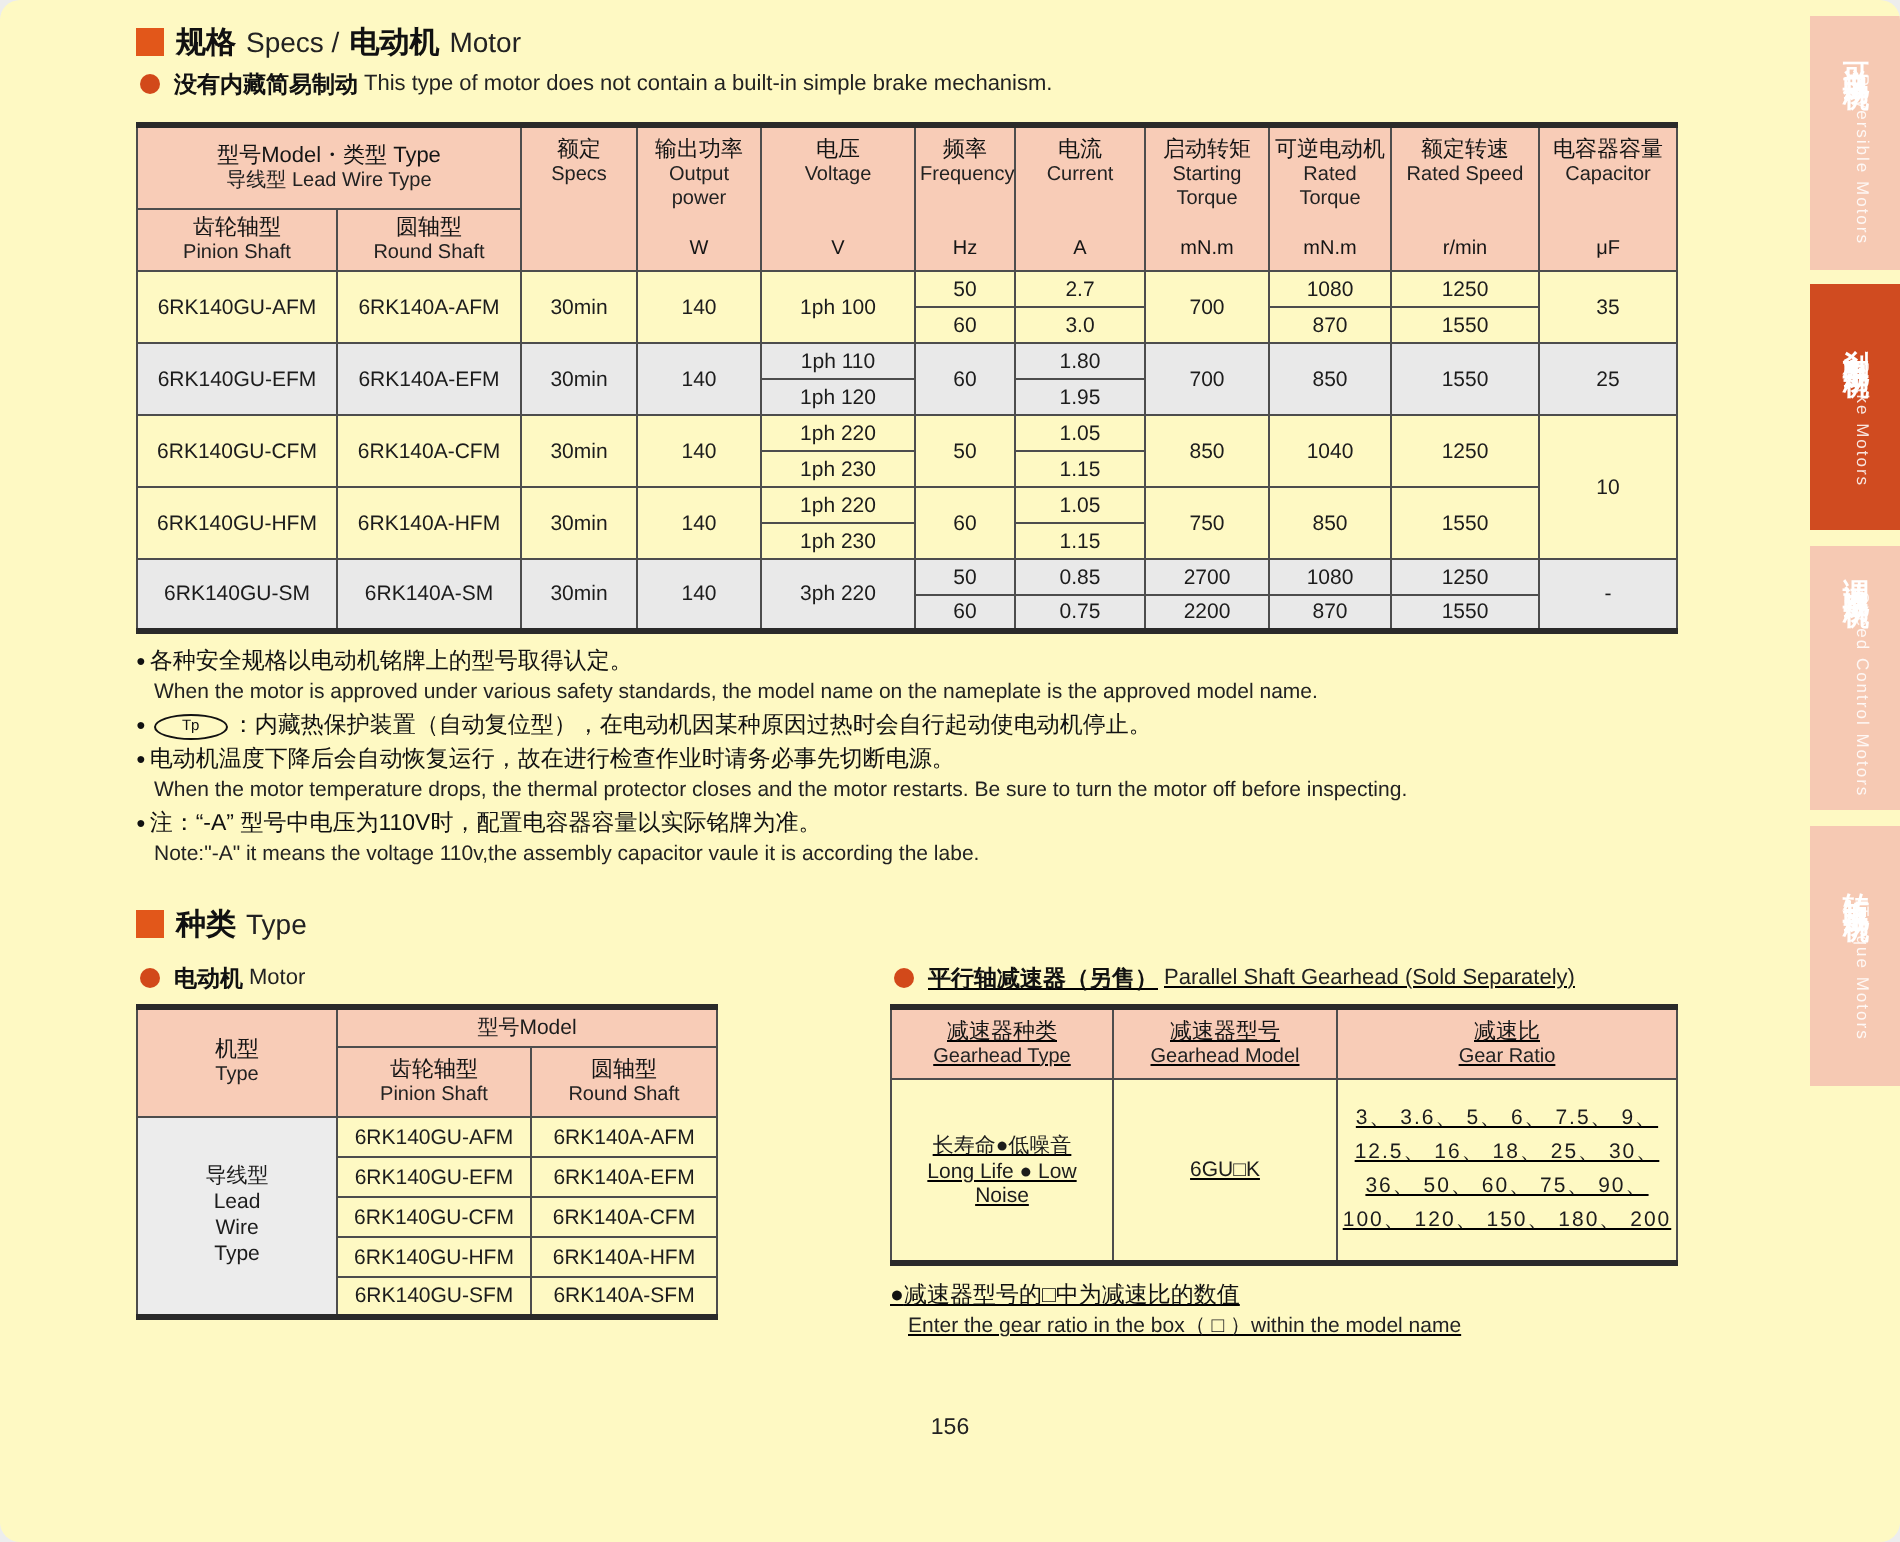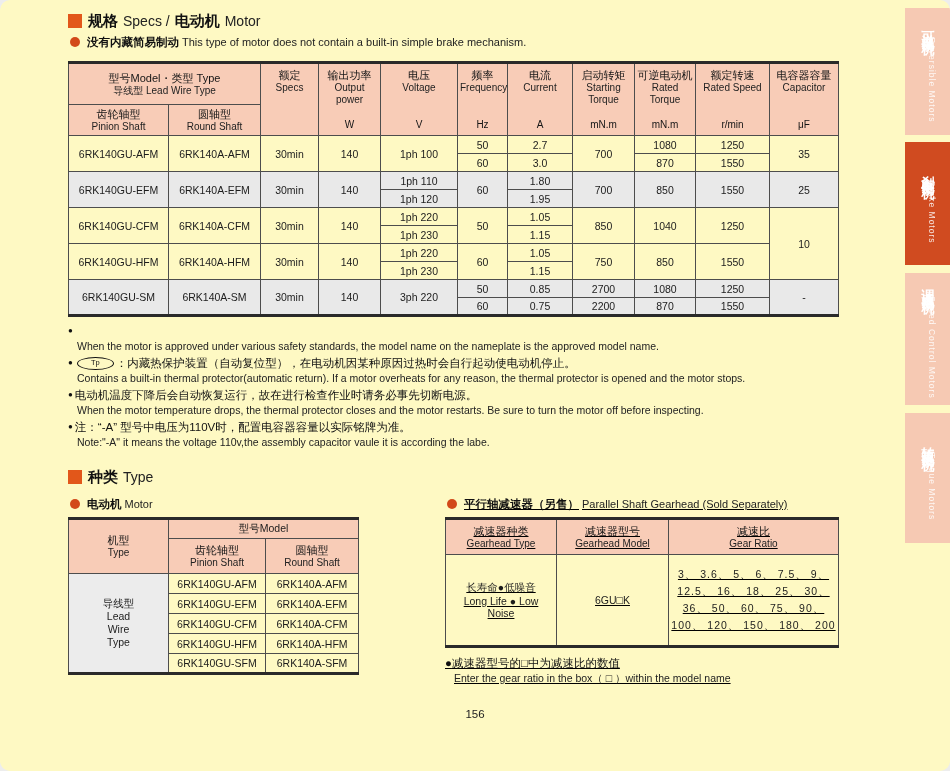--- a/index.html
+++ b/index.html
@@ -259,32 +259,32 @@
         <td>870</td>
         <td>1550</td>
       </tr>
     </tbody>
       </table>
 
     <div class="notes">
       <div class="note">
         <div class="l1">
             <span class="ndot">●</span>
+            <span>各种安全规格以电动机铭牌上的型号取得认定。</span>
           </div>
         <div class="l2">When the motor is approved under various safety standards, the model name on the nameplate is the approved model name.</div>
       </div>
       <div class="note">
         <div class="l1">
             <span class="ndot">●</span>
             <span class="tp">
               <span>Tp</span>
             </span>
             <span>：内藏热保护装置（自动复位型），在电动机因某种原因过热时会自行起动使电动机停止。</span>
           </div>
-        <div class="l2">Contains a built-in thermal protector(automatic return). If a motor overheats for any reason, the thermal protector is opened and the motor stops.</div>
       </div>
       <div class="note">
         <div class="l1">
             <span class="ndot">●</span>
             <span>电动机温度下降后会自动恢复运行，故在进行检查作业时请务必事先切断电源。</span>
           </div>
         <div class="l2">When the motor temperature drops, the thermal protector closes and the motor restarts. Be sure to turn the motor off before inspecting.</div>
       </div>
       <div class="note">
         <div class="l1">

